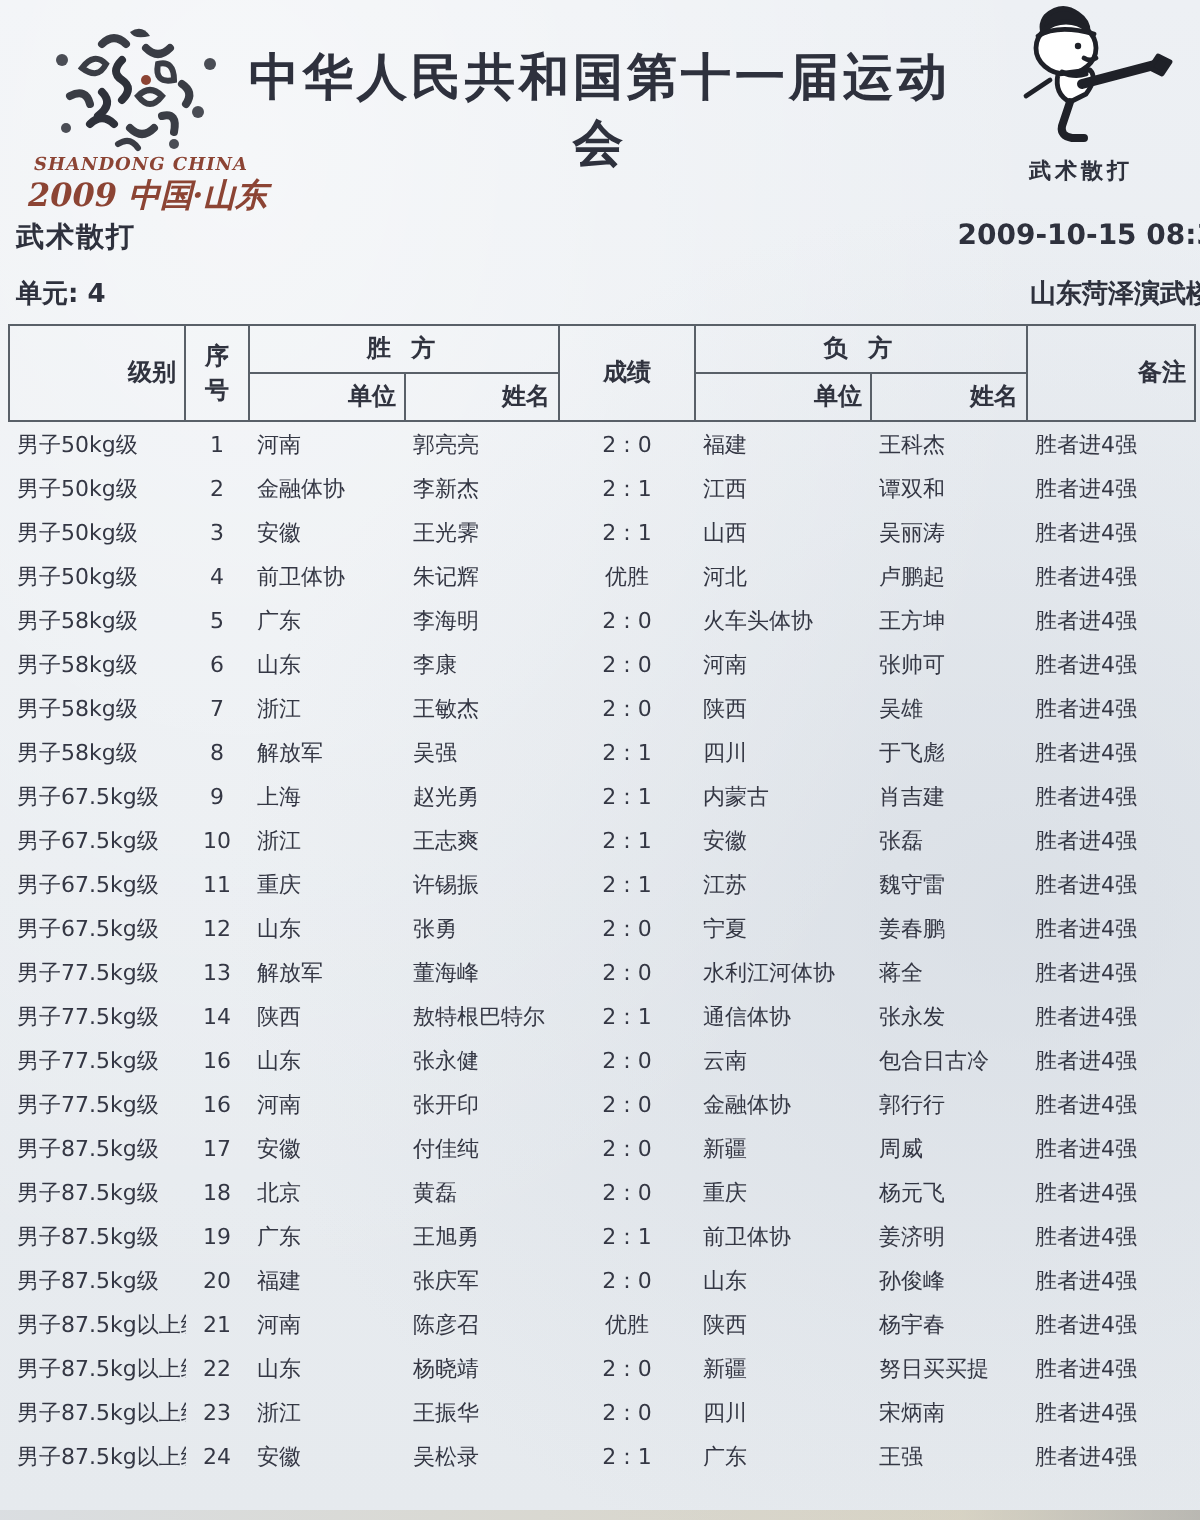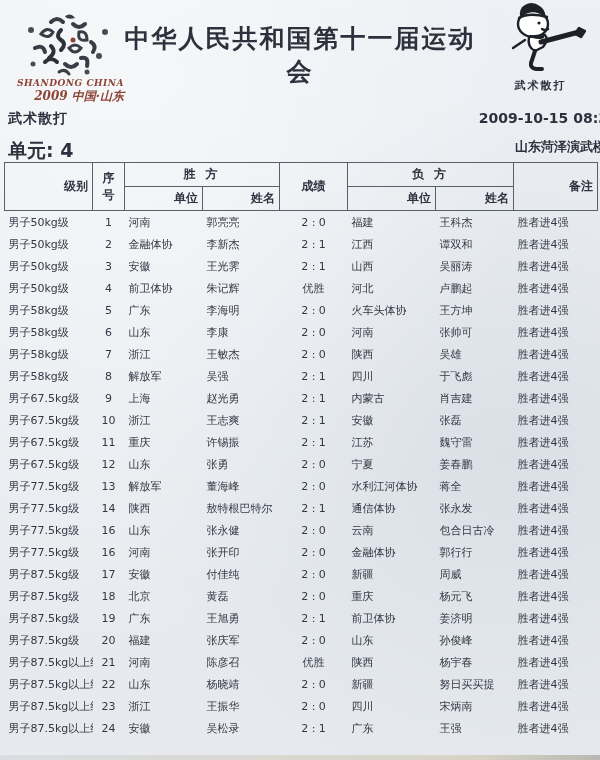--- a/index.html
+++ b/index.html
@@ -19,29 +19,29 @@
   .page::after{ 
     content:"";position:absolute;left:0;right:0;bottom:0;height:5px;
     background:linear-gradient(90deg,rgba(150,150,150,.15),rgba(190,170,120,.35) 80%,rgba(120,110,90,.4));
   }
   
   .logo{position:absolute;left:14px;top:12px;width:110px;text-align:right;}
   .logo svg{display:block;margin:0 auto;}
   .logo-text1{font-family:"DejaVu Serif","Liberation Serif",serif;font-style:italic;font-weight:bold;
     font-size:9px;color:#8c4434;letter-spacing:.5px;white-space:nowrap;}
   .logo-text2{font-family:"DejaVu Serif","Liberation Serif",serif;font-style:italic;font-weight:bold;
-    font-size:12px;color:#8c4434;white-space:nowrap;}
+    font-size:16px;color:#8c4434;white-space:nowrap;}
   .title{position:absolute;left:120px;top:22px;width:360px;text-align:center;
     font-size:25px;font-weight:bold;letter-spacing:2px;color:#2e313d;}
   .subtitle{position:absolute;left:120px;top:78px;width:360px;text-align:center;
     font-size:19px;font-weight:bold;letter-spacing:6px;color:#2e313d;}
   .mascot{position:absolute;right:12px;top:2px;width:95px;text-align:center;}
   .mascot-label{font-size:11px;font-weight:bold;color:#2e313d;letter-spacing:2px;margin-top:2px;}
   .event-name{position:absolute;left:8px;top:110px;font-size:14px;font-weight:bold;color:#2e313d;letter-spacing:1px;}
-  .unit-line{position:absolute;left:8px;top:138px;font-size:19px;font-weight:bold;color:#2e313d;}
+  .unit-line{position:absolute;left:8px;top:138px;font-size:13px;font-weight:bold;color:#2e313d;}
   .datetime{position:absolute;right:-8px;top:110px;font-size:14px;font-weight:bold;color:#2e313d;white-space:nowrap;}
   .venue{position:absolute;right:-6px;top:138px;font-size:13px;font-weight:bold;color:#2e313d;white-space:nowrap;}
   
   .results{position:absolute;left:4px;top:162px;width:593px;border-collapse:collapse;table-layout:fixed;}
   .results th{
     border:1px solid #596068;font-size:12px;font-weight:bold;color:#30333f;
     padding:2px 4px;height:19px;background:transparent;
   }
   .results th.h-left{text-align:right;font-family:Liberation Mono, monospace;}
   .results th.h-center{text-align:center;letter-spacing:3px;}

